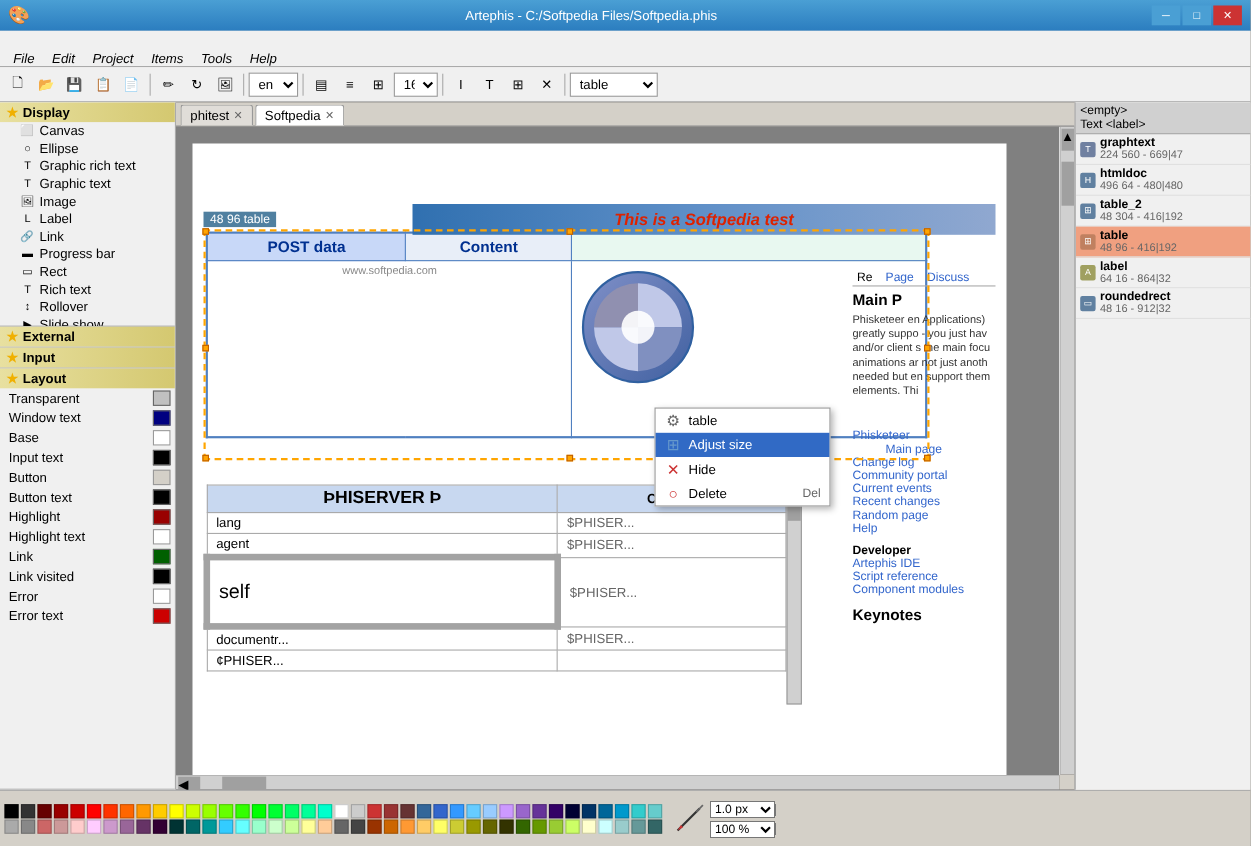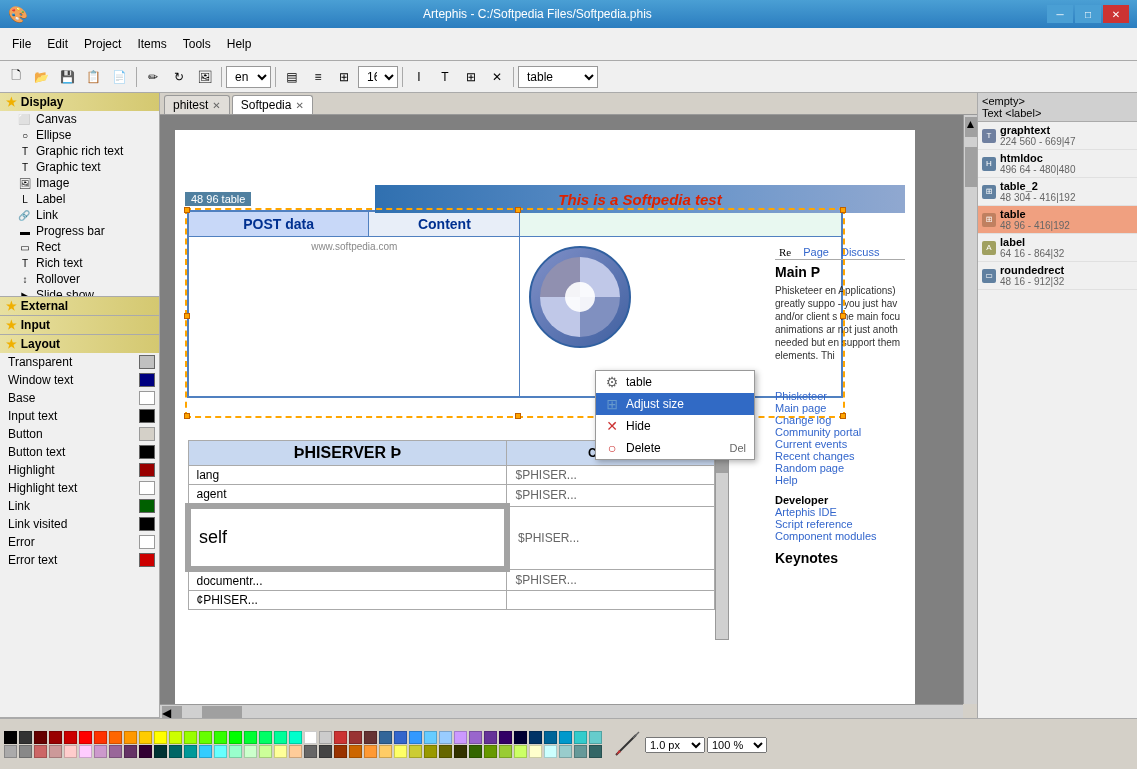--- a/index.html
+++ b/index.html
@@ -23,23 +23,24 @@
       font-size: 10px; display: flex; align-items: center; justify-content: center;
       background: #4a9fd4; color: white;
     }
     .titlebar-btn.close { background: #cc3333; }
 
     
     .menubar {
       background: #f0f0f0;
       height: 22px;
       display: flex;
-      align-items: center;
+      align-items: flex-start;
       border-bottom: 1px solid #aaa;
       padding: 16px 4px;
+      font-style: italic;
     }
     .menu-item {
       padding: 2px 8px;
       cursor: pointer;
       font-size: 12px;
       color: #000;
     }
 
     
     .toolbar {
@@ -542,31 +543,31 @@
             </div>
             <div class="context-menu-item">
               <span class="context-menu-icon" style="color:#cc3333;">○</span>
               <span>Delete</span>
               <span class="context-menu-shortcut">Del</span>
             </div>
           </div>
 
           <div style="position:absolute;top:115px;right:10px;width:130px;font-size:11px;">
             <div style="display:flex;gap:4px;border-bottom:1px solid #aaa;margin-bottom:4px;">
-              <span style="cursor:pointer;padding:1px 4px;font-family:Liberation Serif, serif;">Re</span>
+              <span style="cursor:pointer;padding:1px 4px;">Re</span>
               <span style="cursor:pointer;padding:1px 4px;color:#3366cc;">Page</span>
               <span style="cursor:pointer;padding:1px 4px;color:#3366cc;">Discuss</span>
             </div>
             <div style="font-size:14px;font-weight:bold;margin-bottom:4px;">Main P</div>
             <div style="font-size:10px;line-height:1.3;color:#333;">Phisketeer en Applications) greatly suppo - you just hav and/or client s the main focu animations ar not just anoth needed but en support them elements. Thi</div>
           </div>
 
           <div style="position:absolute;top:260px;right:10px;width:130px;font-size:11px;">
             <div style="color:#3366cc;cursor:pointer;">Phisketeer</div>
-            <div style="color:#3366cc;cursor:pointer;">Main page</div>
+            <div style="color:#3366cc;cursor:pointer;margin-left:30px;">Main page</div>
             <div style="color:#3366cc;cursor:pointer;">Change log</div>
             <div style="color:#3366cc;cursor:pointer;">Community portal</div>
             <div style="color:#3366cc;cursor:pointer;">Current events</div>
             <div style="color:#3366cc;cursor:pointer;">Recent changes</div>
             <div style="color:#3366cc;cursor:pointer;">Random page</div>
             <div style="color:#3366cc;cursor:pointer;">Help</div>
             <div style="margin-top:8px;font-weight:bold;font-size:11px;">Developer</div>
             <div style="color:#3366cc;cursor:pointer;">Artephis IDE</div>
             <div style="color:#3366cc;cursor:pointer;">Script reference</div>
             <div style="color:#3366cc;cursor:pointer;">Component modules</div>
@@ -780,21 +781,21 @@
       <div class="palette-cell" style="background: rgb(51, 102, 102);"></div>
     </div>
   <div style="margin-left:4px;display:flex;align-items:center;gap:2px;">
 
     <svg width="30" height="30" viewBox="0 0 30 30">
       <line x1="5" y1="25" x2="25" y2="5" stroke="#333" stroke-width="2"></line>
       <polygon points="5,25 8,20 10,22" fill="#cc3333"></polygon>
       <line x1="22" y1="8" x2="28" y2="2" stroke="#666" stroke-width="1.5"></line>
     </svg>
   </div>
-  <div style="display:flex;flex-direction:row;gap:2px;">
+  <div style="display:flex;flex-direction:column;gap:2px;">
     <select class="stroke-combo">
       <option>1.0 px</option>
     </select>
     <select class="opacity-combo">
       <option>100 %</option>
     </select>
   </div>
 </div>
 
 <div class="status-bar">

